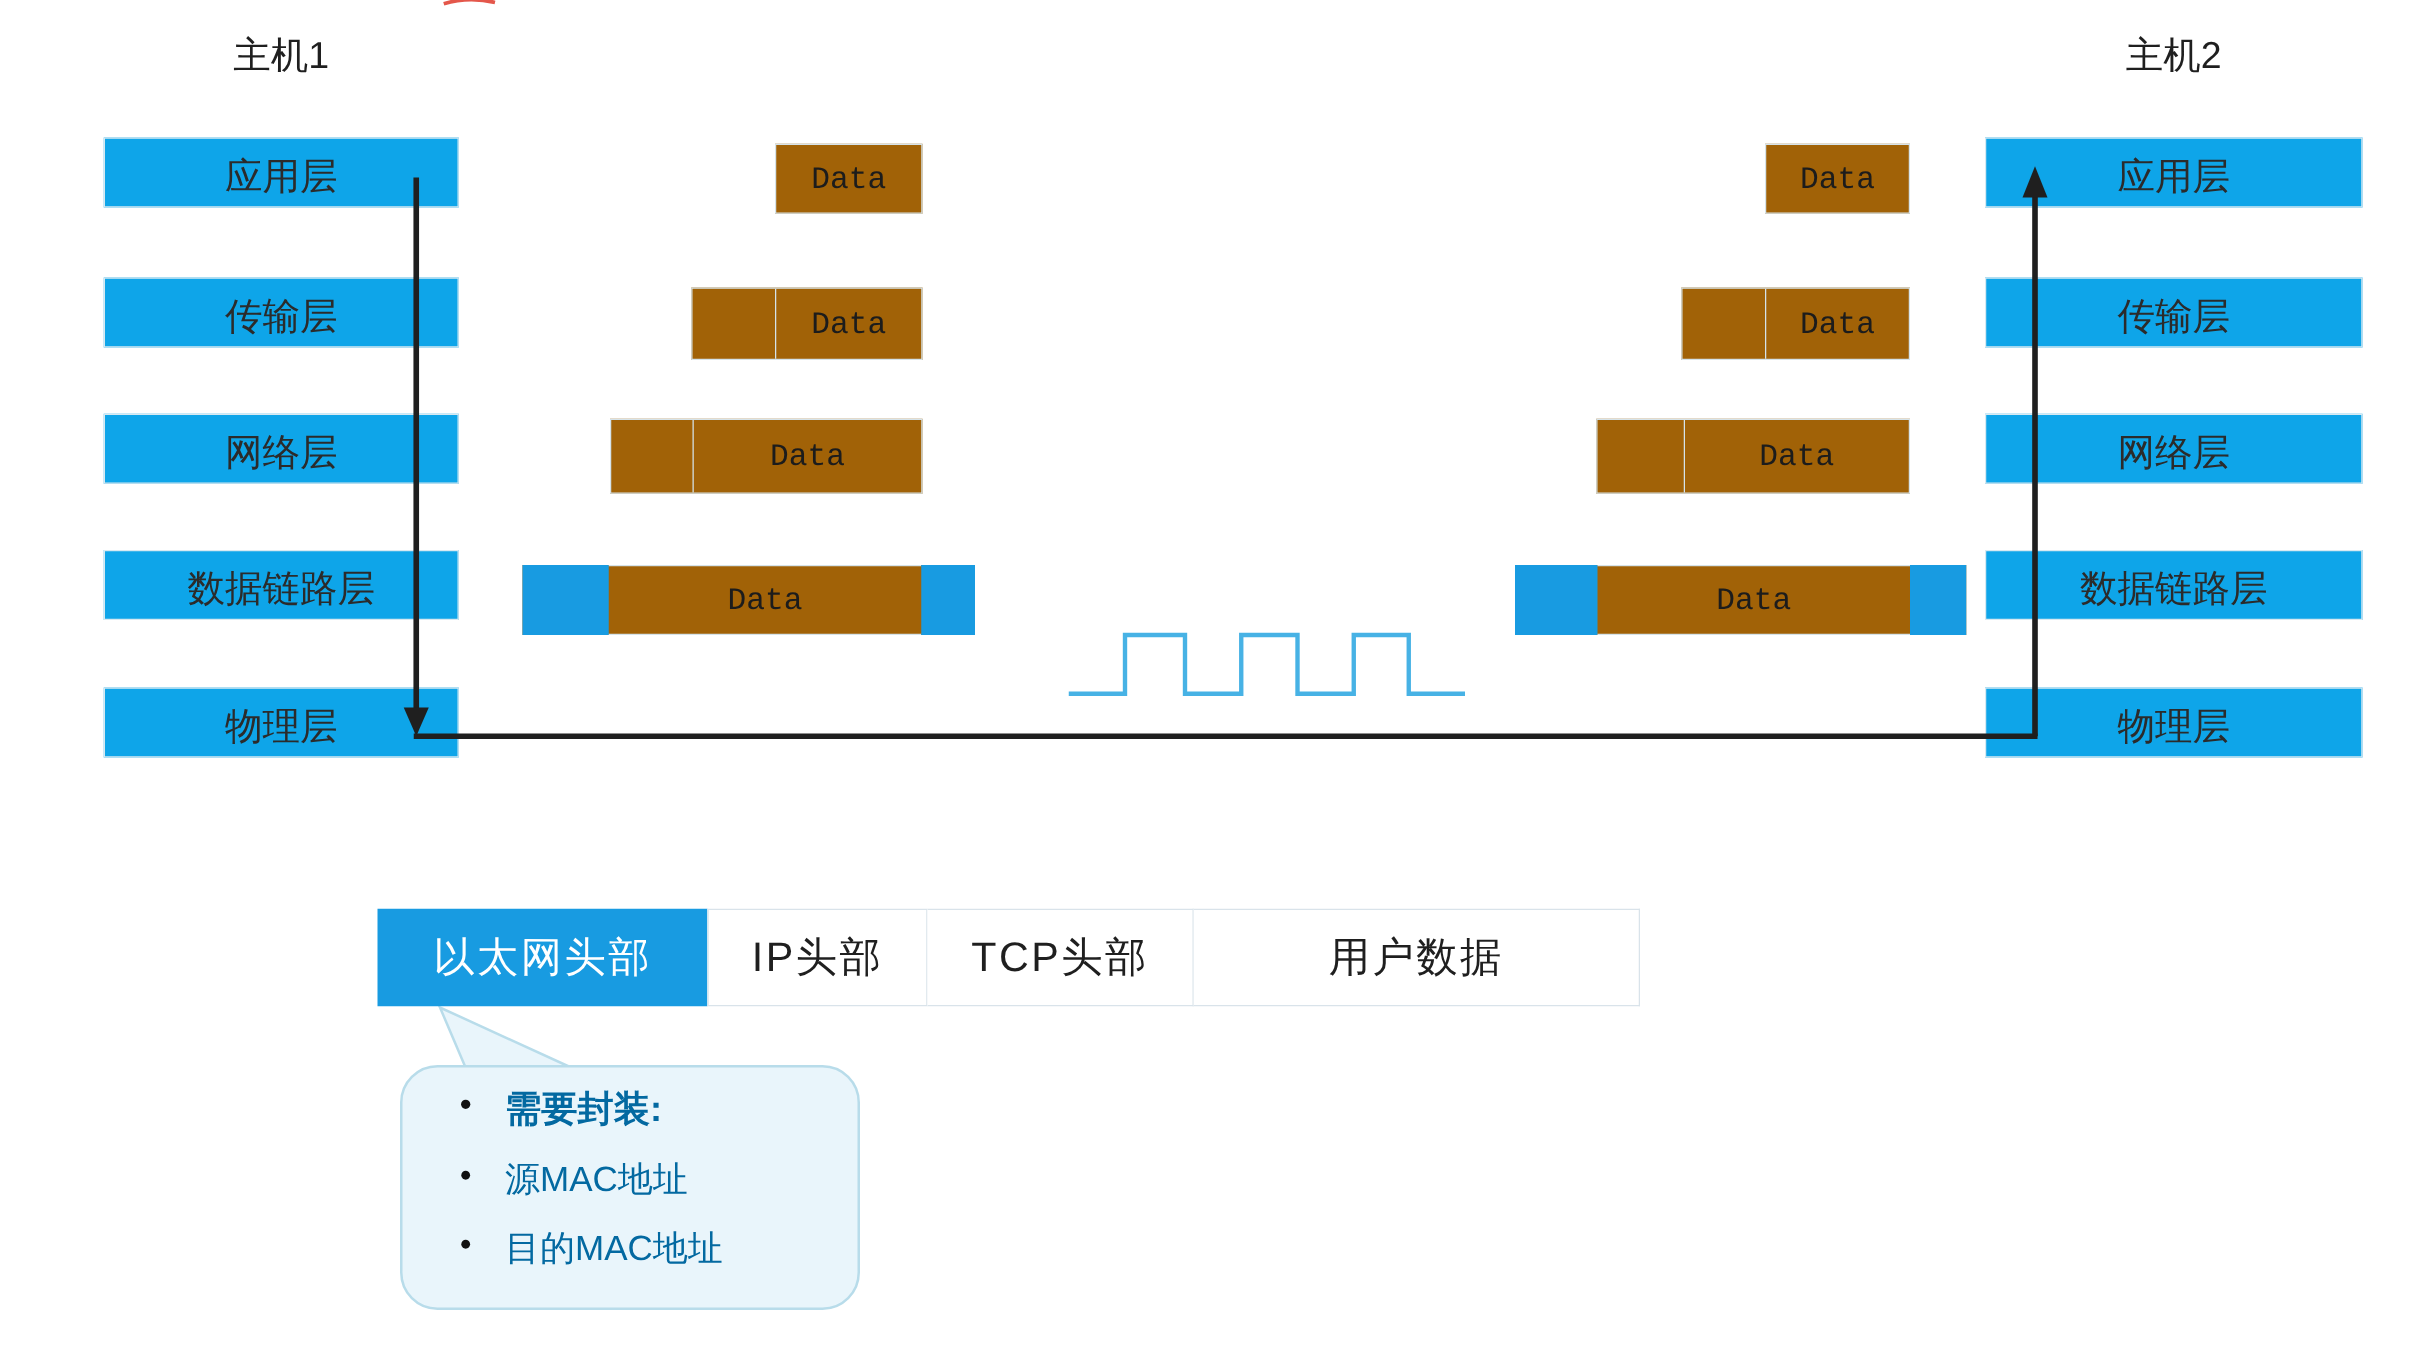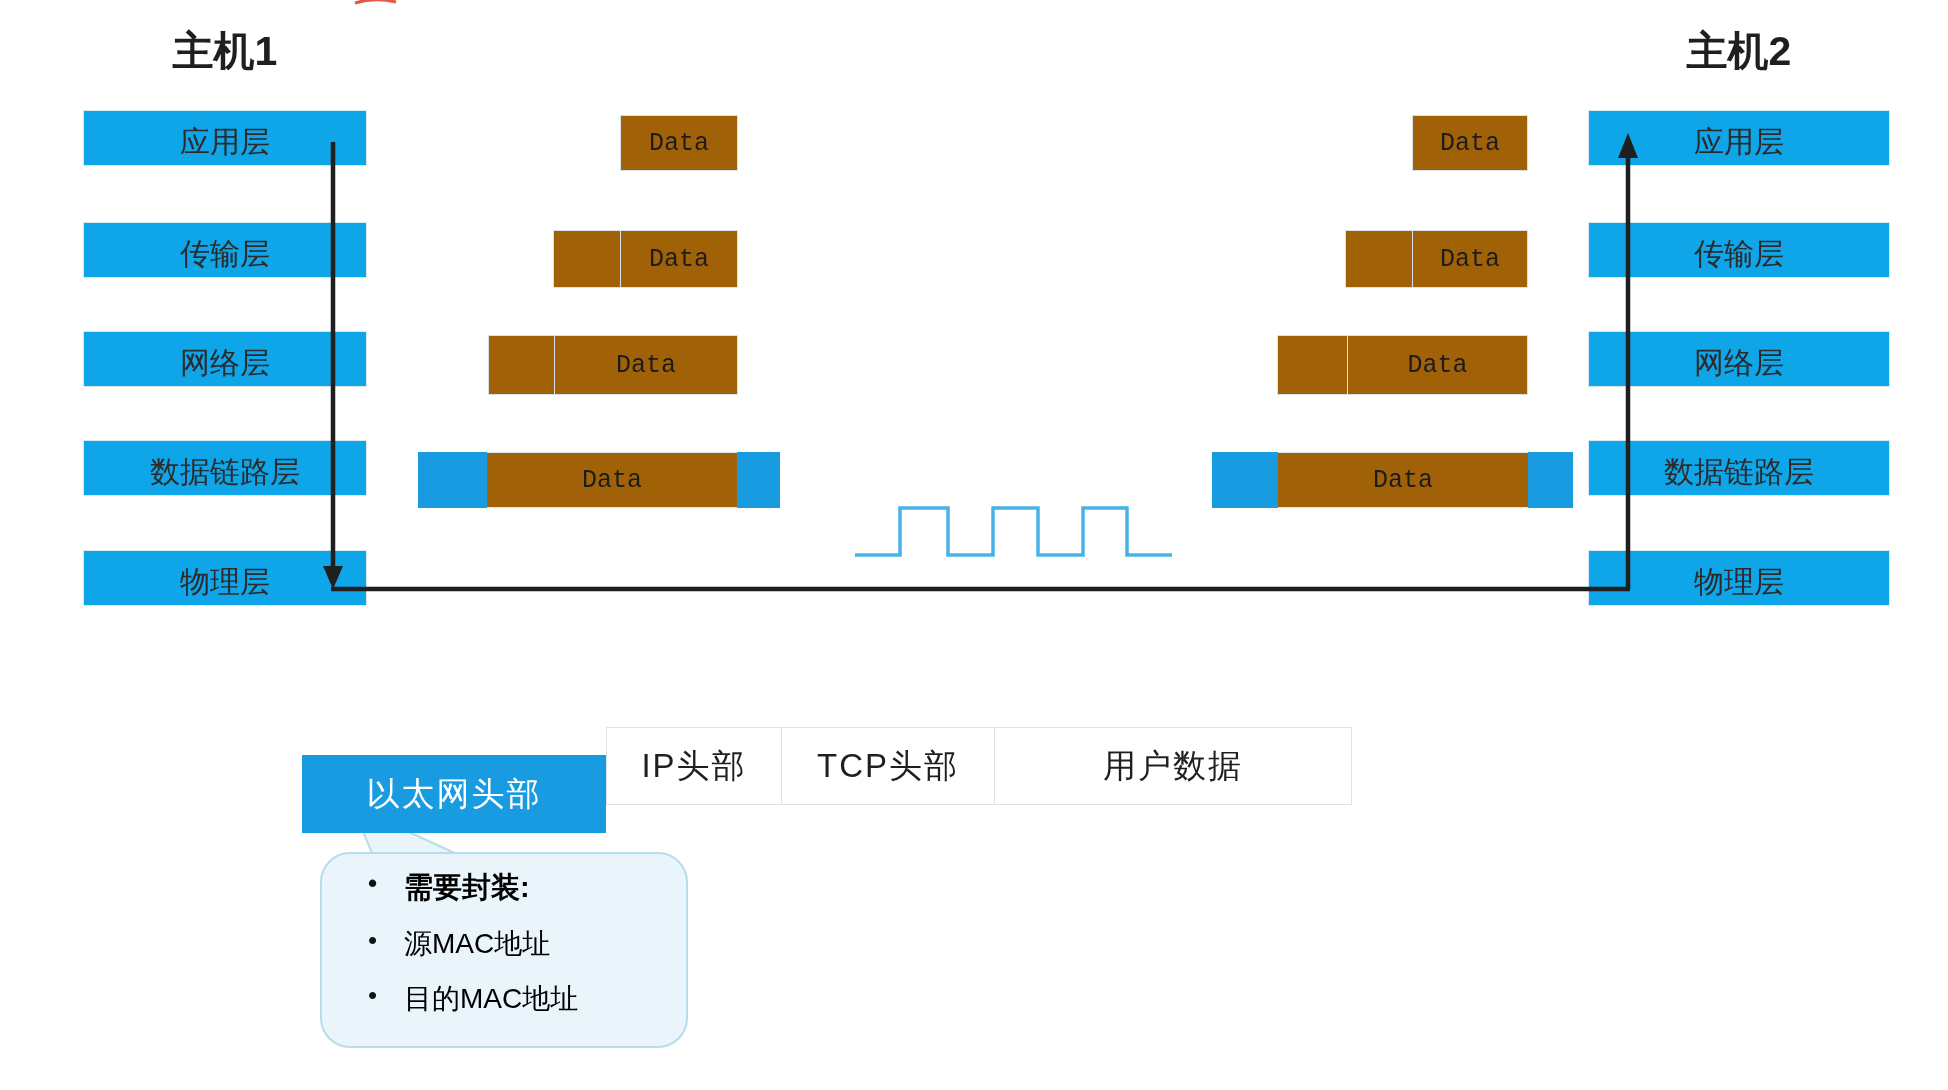--- a/index.html
+++ b/index.html
@@ -1,21 +1,21 @@
 <!DOCTYPE html>
 <html><head>
 <meta charset="utf-8">
 <style>
   html,body{margin:0;padding:0;background:#ffffff;}
   .canvas{position:relative;width:1948px;height:1090px;background:#ffffff;overflow:hidden;
           font-family:"Liberation Sans",sans-serif;color:#232323;}
   svg{position:absolute;left:0;top:0;pointer-events:none;}
 
   
-  .host-title{position:absolute;font-size:41px;font-weight:bold;color:#1f1f1f;text-align:center;}
+  .host-title{position:absolute;font-size:30px;font-weight:normal;color:#1f1f1f;text-align:center;}
   .host-title.h1{left:83px;top:24px;width:284px;}
   .host-title.h2{left:1588px;top:24px;width:302px;}
 
   
   .layer{position:absolute;height:56px;background:#0ea5e9;border:1.5px solid #d8e9f1;
          box-sizing:border-box;text-align:center;line-height:61px;font-size:30px;color:#2b2b2b;}
   .layer.left{left:83px;width:284px;}
   .layer.right{left:1588px;width:302px;}
   .r0{top:110px}.r1{top:222px}.r2{top:331px}.r3{top:440px}.r4{top:550px}
 
@@ -30,21 +30,21 @@
   .frame-row{position:absolute;left:302px;top:727px;height:78px;display:flex;}
   .fcell{height:100%;box-sizing:border-box;display:flex;align-items:center;justify-content:center;
          font-size:33px;letter-spacing:2px;}
   .fcell.white{background:#ffffff;border:1px solid #d9e3ea;color:#1f1f1f;}
   .fcell.white + .fcell.white{border-left:none;}
   .fcell.blue{background:#189be1;color:#ffffff;}
 
   
   .callout{position:absolute;left:320px;top:852px;width:368px;height:196px;background:#e9f5fb;
            border:2px solid #b8dcea;border-radius:30px;box-sizing:border-box;padding:14px 10px 10px 46px;}
-  .callout .line{position:relative;font-size:28px;color:#000000;margin-bottom:17px;padding-left:36px;}
+  .callout .line{position:relative;font-size:28px;color:#0369a1;margin-bottom:17px;padding-left:36px;}
   .callout .line.bold{font-weight:bold;font-size:29px;}
   .callout .line::before{content:"•";position:absolute;left:0;top:0;font-size:26px;color:#111;}
 </style>
 </head>
 <body>
 
 <div class="canvas">
 
   <svg width="1948" height="1090">
     <polygon points="352,806 375,860 470,860" fill="#e9f5fb" stroke="#b8dcea" stroke-width="2"></polygon>
@@ -93,21 +93,21 @@
     <div class="hcell" style="width:70px;"></div>
     <div class="dcell">Data</div>
   </div>
   <div class="pdu" style="left:1212px;top:452px;width:361px;height:56px;border:none;">
     <div class="frame-blue" style="width:66px;"></div>
     <div class="dcell" style="border-top:1.5px solid #d5e3ea;border-bottom:1.5px solid #d5e3ea;">Data</div>
     <div class="frame-blue" style="width:45px;"></div>
   </div>
 
   <div class="frame-row">
-    <div class="fcell blue" style="width:304px;margin-top:28px;">以太网头部</div>
+    <div class="fcell blue" style="width:264px;">以太网头部</div>
     <div class="fcell white" style="width:176px;">IP头部</div>
     <div class="fcell white" style="width:213px;">TCP头部</div>
     <div class="fcell white" style="width:357px;">用户数据</div>
   </div>
 
   <div class="callout">
     <div class="line bold">需要封装:</div>
     <div class="line">源MAC地址</div>
     <div class="line">目的MAC地址</div>
   </div>

